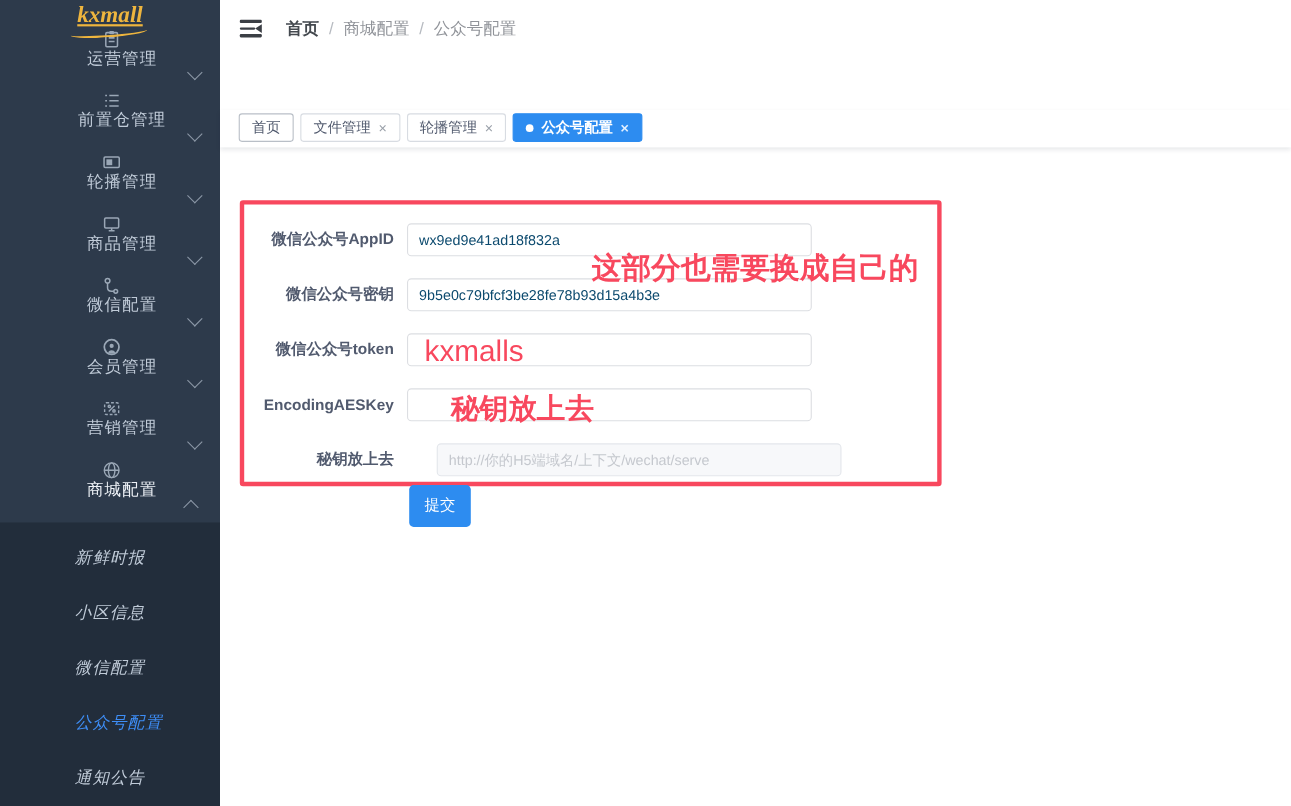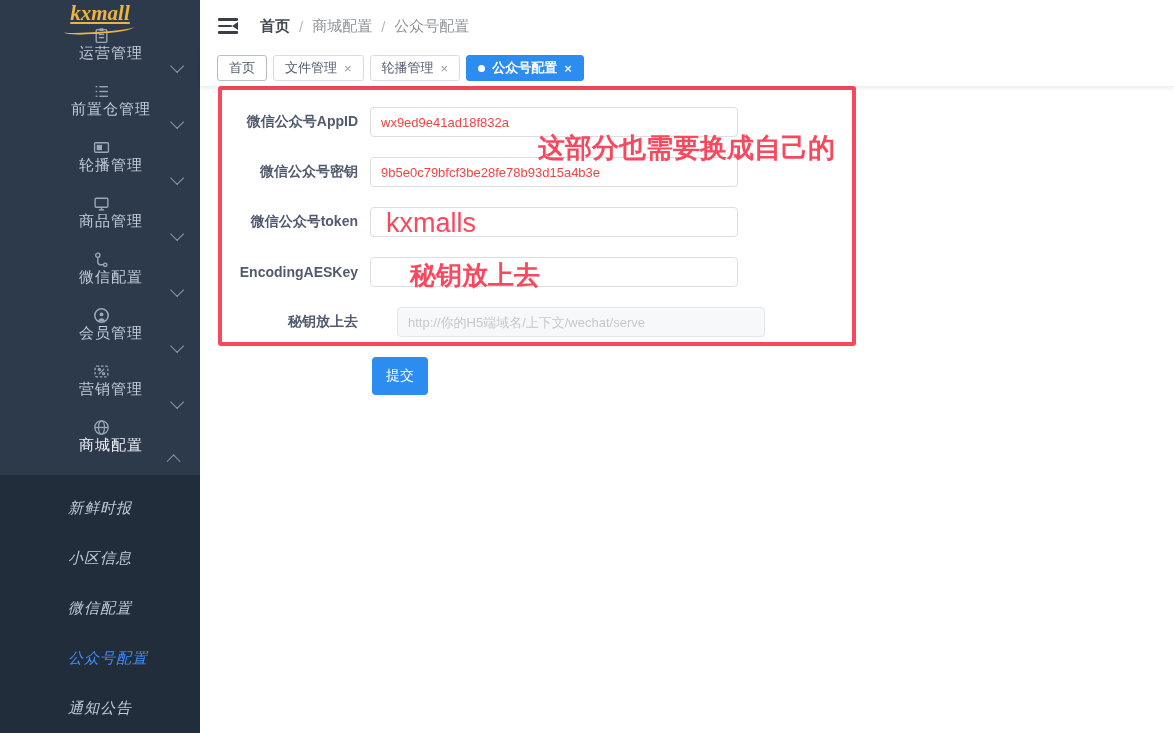--- a/index.html
+++ b/index.html
@@ -19,21 +19,21 @@
   .menu-item.parent-active .mi-label { color:#eef2f7; }
   .mi-icon { width:17px; height:17px; color:#9aa7b6; display:inline-flex; }
   .mi-icon svg { width:17px; height:17px; }
   .chev { margin-left:auto; width:10px; height:10px; border-right:1.6px solid #8b97a6; border-bottom:1.6px solid #8b97a6; transform:rotate(45deg) translateY(-3px); }
   .chev.up { transform:rotate(-135deg) translateY(-2px); }
   .submenu { background:#222d3b; list-style:none; padding:8px 0 0 0; flex:1;font-style:italic; }
   .submenu-item { height:50px; line-height:50px; padding-left:68px; font-size:15px; letter-spacing:1px; cursor:pointer; color:#c0cbd8; }
   .submenu-item.active { color:#3e8ef7; }
 
   
-  .main { flex:1; display:flex; flex-direction:column; background:#fff; min-width:0; }
+  .main { flex:1; display:flex; flex-direction:column; background:#fff; min-width:0;gap:48px; }
   .topbar { height:52px; display:flex; align-items:center; padding:0 18px; background:#fff; }
   .hamburger { width:20px; height:16px; position:relative; cursor:pointer; margin-right:22px; }
   .hamburger span { position:absolute; left:0; height:2.5px; background:#3b3f45; border-radius:1px; }
   .hamburger span:nth-child(1){ top:0; width:20px; }
   .hamburger span:nth-child(2){ top:6.5px; width:14px; }
   .hamburger span:nth-child(3){ top:13px; width:20px; }
   .hamburger i { position:absolute; right:0; top:4px; width:0; height:0; border-top:4px solid transparent; border-bottom:4px solid transparent; border-right:6px solid #3b3f45; }
   .breadcrumb { display:flex; align-items:center; font-size:15px; gap:9px; }
   .bc-item { color:#909399; cursor:pointer; }
   .bc-item.first { color:#44494f; font-weight:bold; }
@@ -46,24 +46,24 @@
   .tab.active { background:#2d8cf0; border-color:#2d8cf0; color:#fff; font-weight:bold; }
   .tab.active .tab-close { color:#e3f0ff; }
   .tab-dot { width:7px; height:7px; border-radius:50%; background:#fff; display:none; }
   .tab.active .tab-dot { display:inline-block; }
 
   .content { position:relative; flex:1; background:#fff; }
   .red-box { position:absolute; left:18px; top:0px; width:638px; height:260px; border:4px solid #f8485e; border-radius:3px; pointer-events:none; }
   .form { position:absolute; left:18px; top:21px; }
   .form-row { display:flex; align-items:center; margin-bottom:20px; height:30px; }
   .form-label { width:152px; text-align:right; padding-right:12px; font-size:14px; font-weight:bold; color:#515a6e; white-space:nowrap; }
-  .form-input { width:368px; height:30px; border:1px solid #dcdee2; border-radius:4px; padding:0 10px; font-size:13px; color:#ef4444; outline:none; background:#fff; font-family:"Liberation Sans","DejaVu Sans",sans-serif; }
+  .form-input { width:368px; height:30px; border:1px solid #dcdee2; border-radius:4px; padding:0 10px; font-size:13px; color:#0c4a6e; outline:none; background:#fff; font-family:"Liberation Sans","DejaVu Sans",sans-serif; }
   .form-input::placeholder { color:#c5c8ce; }
   .form-input[disabled] { background:#f7f8fa; border-color:#e3e6eb;margin-left:27px; }
-  .submit-btn { position:absolute; left:172px; top:271px; background:#2d8cf0; color:#fff; border:none; border-radius:4px; font-size:14px; padding:10px 14px; cursor:pointer; font-family:"Liberation Sans","DejaVu Sans",sans-serif; }
+  .submit-btn { position:absolute; left:172px; top:259px; background:#2d8cf0; color:#fff; border:none; border-radius:4px; font-size:14px; padding:10px 14px; cursor:pointer; font-family:"Liberation Sans","DejaVu Sans",sans-serif; }
 
   .anno { position:absolute; color:#f8485e; font-weight:bold; white-space:nowrap; pointer-events:none; }
   .anno-main { left:338px; top:44px; font-size:27px; }
   .anno-token { left:186px; top:122px; font-size:27px; font-weight:normal; }
   .anno-aes { left:210px; top:172px; font-size:26px; }
 </style>
 </head>
 <body>
 
 <div class="app">

